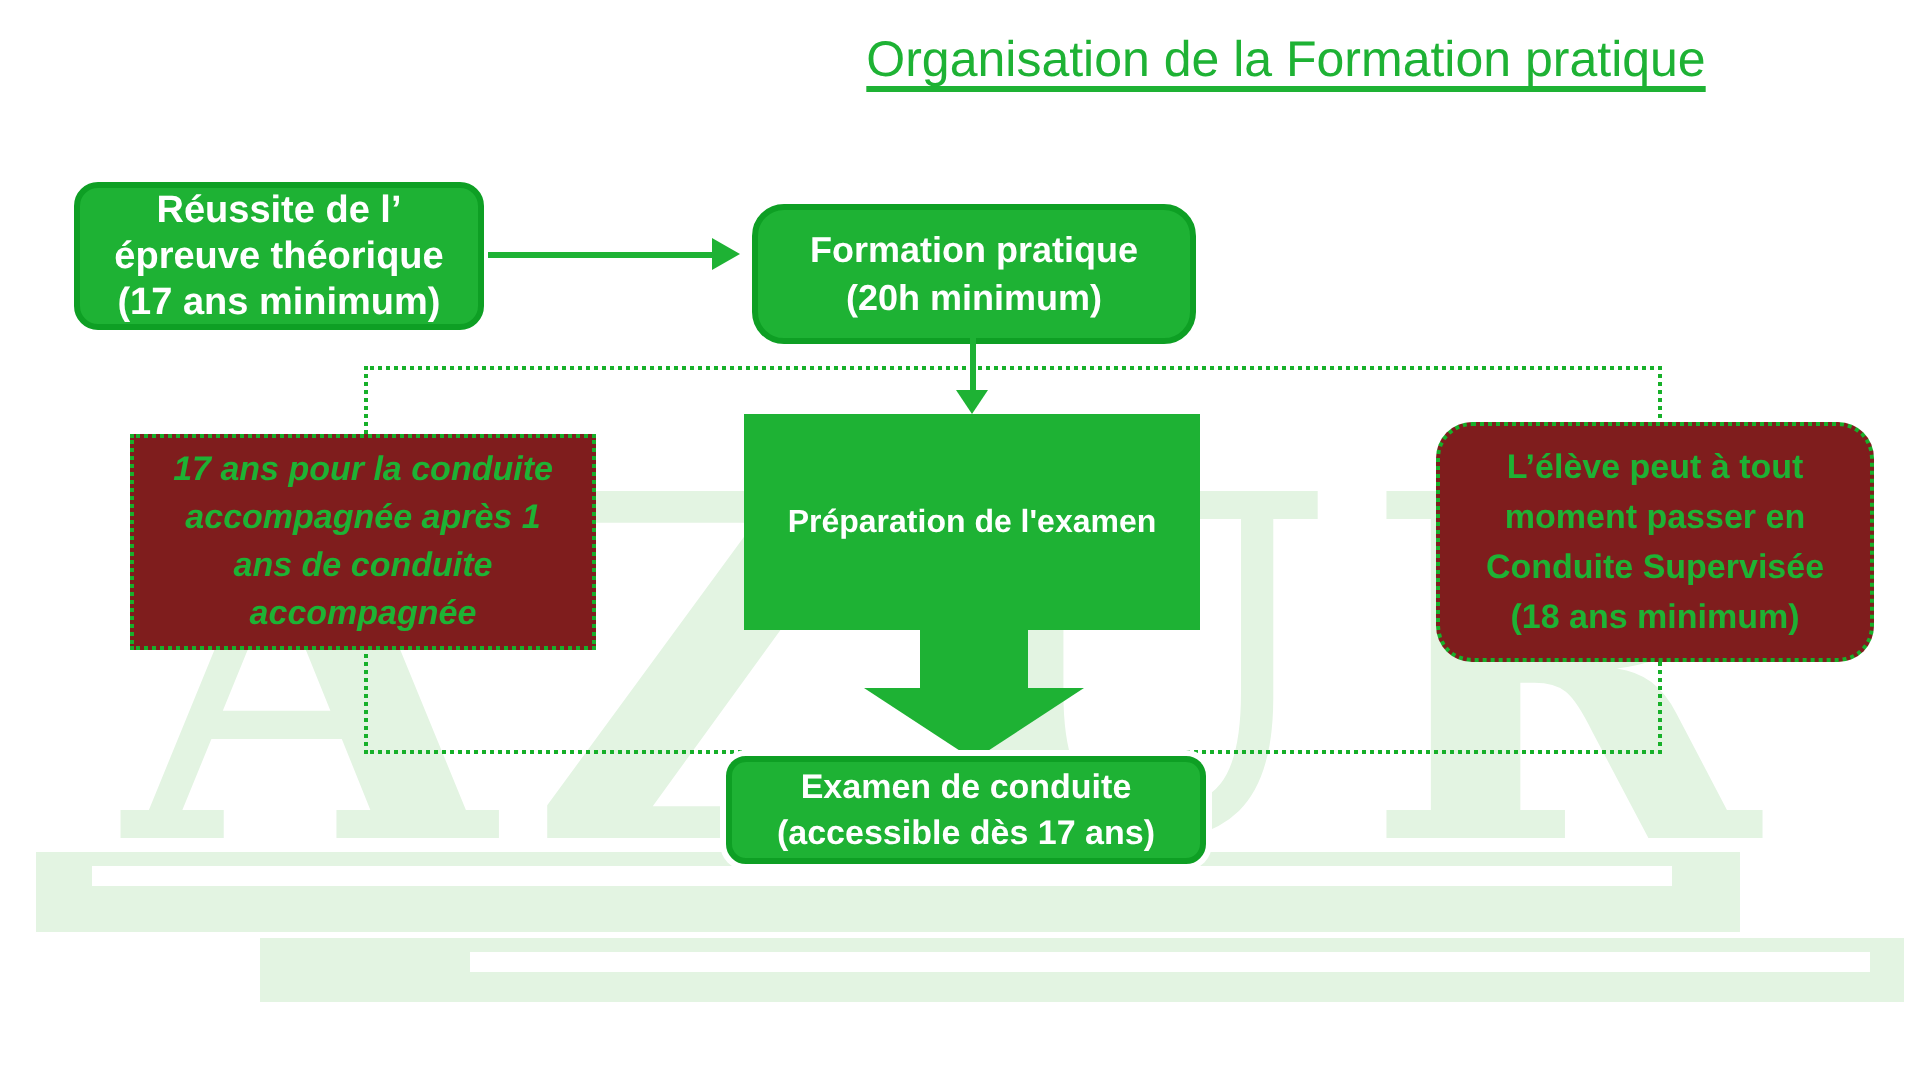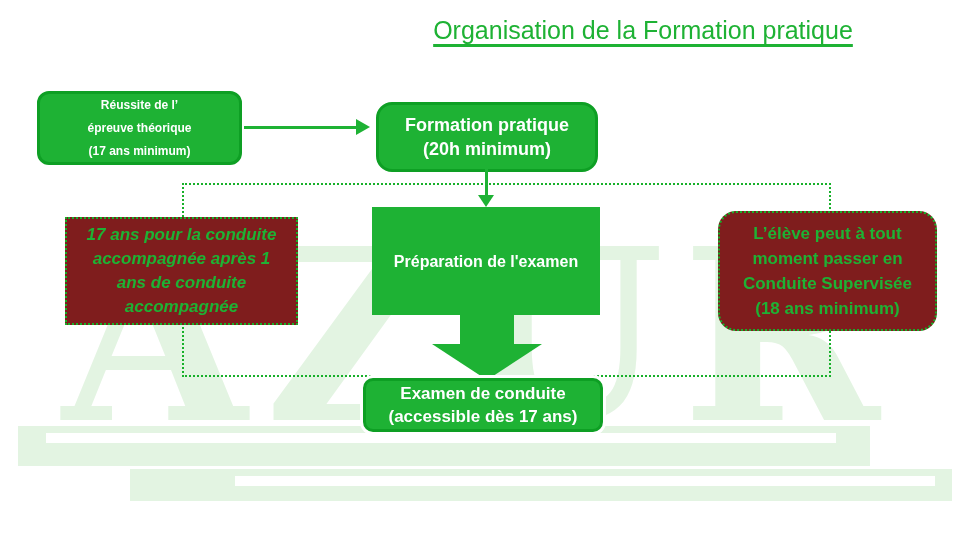--- a/index.html
+++ b/index.html
@@ -34,21 +34,21 @@
     text-decoration:underline;text-decoration-thickness:3px;text-underline-offset:5px;
     z-index:3;
   }
   
   .gbox{
     position:absolute;display:flex;flex-direction:column;justify-content:center;
     align-items:center;text-align:center;background:var(--green);
     color:var(--text-white);font-weight:bold;z-index:3;
   }
   .gbox .ln{display:block;}
-  .box-reussite{left:37px;top:91px;width:199px;height:68px;border:3px solid var(--green-dark);border-radius:12px;font-size:12px;line-height:23px;}
+  .box-reussite{left:37px;top:91px;width:199px;height:68px;border:3px solid var(--green-dark);border-radius:12px;font-size:19px;line-height:23px;}
   .box-formation{left:376px;top:90px;width:216px;height:64px;border:3px solid var(--green-dark);border-radius:16px;font-size:18px;line-height:24px;margin-top:12px;}
   .box-preparation{left:372px;top:207px;width:228px;height:108px;border:none;font-size:16px;line-height:25px;z-index:2;}
   .box-examen{left:363px;top:378px;width:234px;height:48px;border:3px solid var(--green-dark);border-radius:10px;font-size:17px;line-height:23px;box-shadow:0 0 0 3px #ffffff;}
   
   .dotted-frame{
     position:absolute;left:182px;top:183px;width:645px;height:190px;
     border:2px dotted var(--dotted-green);z-index:1;
   }
   .note{
     position:absolute;display:flex;flex-direction:column;justify-content:center;

